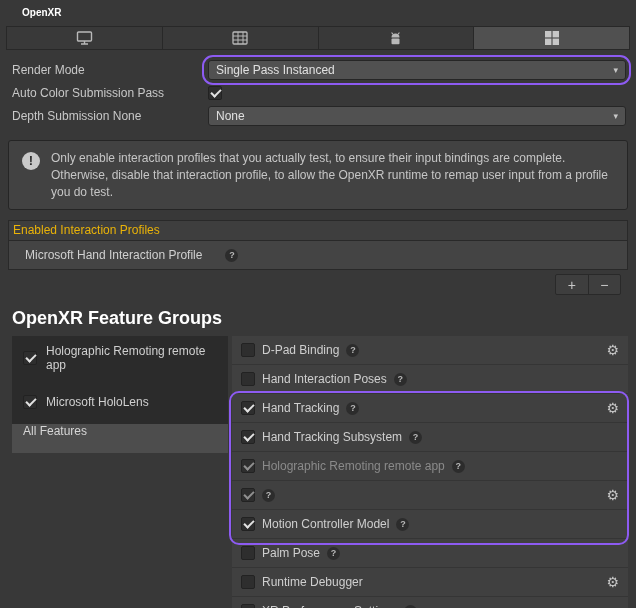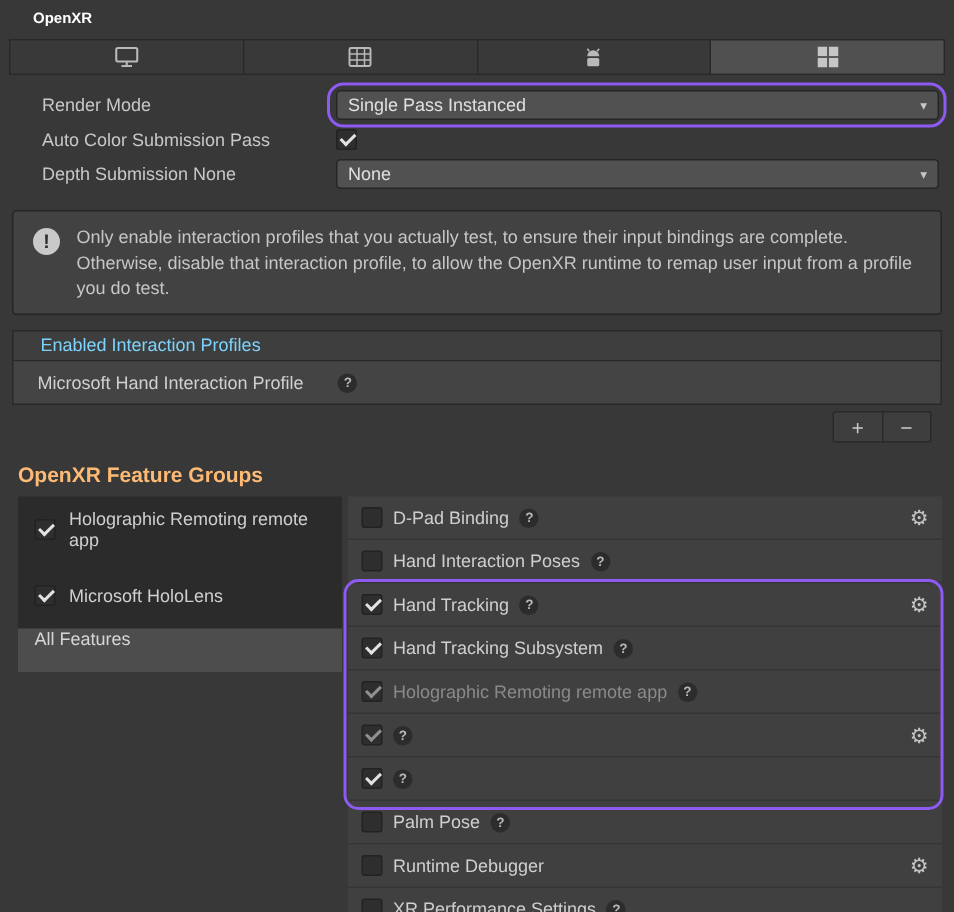--- a/index.html
+++ b/index.html
@@ -6,45 +6,45 @@
   body{width:636px;height:608px;background:#383838;font-family:"Liberation Sans",sans-serif;font-size:12px;color:#c8c8c8;overflow:hidden;position:relative}
 
   .title{font-size:10px;font-weight:bold;color:#ffffff;padding:7px 0 4px 22px}
 
   .tabbar{display:flex;margin:4px 6px 0;height:22px;border:1px solid #282828;background:#323232}
   .tab{flex:1;display:flex;align-items:center;justify-content:center;background:#393939;border-right:1px solid #282828;cursor:pointer}
   .tab:last-child{border-right:none}
   .tab.selected{background:#505050}
 
   .form{margin-top:9px}
-  .form-row{display:flex;align-items:center;height:21px;margin:2px 10px 2px 28px}
+  .form-row{display:flex;align-items:center;height:21px;margin:2px 10px 2px 12px}
   .form-label{width:196px;flex:none;color:#c8c8c8}
   .control{flex:1;display:flex;align-items:center;position:relative}
   .dropdown{flex:1;height:18px;background:#515151;border:1px solid #262626;border-radius:3px;display:flex;align-items:center;justify-content:space-between;padding:0 7px;color:#e0e0e0;cursor:pointer}
   .dd-arrow{font-size:9px;color:#c8c8c8;margin-left:6px}
 
   .hl{position:absolute;border:2px solid #8d5bf2;border-radius:11px;pointer-events:none;z-index:4}
   .hl-dd{left:-6px;right:-5px;top:-5px;bottom:-5px}
 
   .checkbox{width:14px;height:14px;background:#2e2e2e;border:1px solid #222222;border-radius:2px;position:relative;flex:none;cursor:pointer;box-sizing:border-box}
   .checked .checkbox::after,.checkbox.checked::after{content:"";position:absolute;left:4px;top:0px;width:4px;height:8px;border:solid #e2e2e2;border-width:0 2px 2px 0;transform:rotate(45deg)}
   .disabled .checkbox::after{border-color:#909090}
 
   .infobox{margin:14px 8px 10px;background:#424242;border:1px solid #252525;border-radius:3px;padding:9px 14px 9px 42px;position:relative;color:#c6c6c6;line-height:1.4}
   .info-icon{position:absolute;left:13px;top:11px;width:18px;height:18px;border-radius:50%;background:#c9c9c9;color:#2d2d2d;font-weight:bold;display:flex;align-items:center;justify-content:center;font-size:13px}
 
-  .list-header{margin:2px 8px 0;height:19px;line-height:19px;background:#3e3e3e;border:1px solid #292929;padding-left:18px;color:#7dd3fc}
+  .list-header{margin:2px 8px 0;height:19px;line-height:19px;background:#3e3e3e;border:1px solid #292929;padding-left:4px;color:#eab308}
   .list-body{margin:0 8px;background:#444444;border:1px solid #292929;border-top:none;padding:3px 0}
   .profile-row{height:22px;display:flex;align-items:center;padding-left:16px;gap:23px;color:#d0d0d0}
   .list-footer{display:flex;justify-content:flex-end;margin:4px 15px 0 0}
   .pm-box{display:flex;width:64px;height:19px;background:#3e3e3e;border:1px solid #292929;border-radius:2px;overflow:hidden}
   .pm-btn{flex:1;display:flex;align-items:center;justify-content:center;color:#c8c8c8;font-size:14px;cursor:pointer}
   .pm-btn:first-child{border-right:1px solid #292929}
 
-  .section-heading{font-weight:bold;color:#fdba74;margin:13px 0 7px 12px;font-size:14px}
+  .section-heading{font-weight:bold;color:#ffffff;margin:13px 0 7px 12px;font-size:18px}
 
   .split{display:flex;align-items:flex-start;margin:0 8px 0 12px;gap:4px}
   .groups-panel{width:216px;flex:none;background:#2b2b2b}
   .group-row{height:44px;display:flex;align-items:center;gap:9px;padding-left:11px;color:#cfcfcf;cursor:pointer}
   .all-features{height:29px;display:flex;padding-left:11px;color:#d6d6d6;cursor:pointer}
   .all-features.selected{background:#4d4d4d}
 
   .features-panel{flex:1;position:relative}
   .feature-row{height:28px;display:flex;align-items:center;gap:7px;padding:0 9px;background:#404040;border-bottom:1px solid #353535;cursor:pointer}
   .feature-label{color:#cfcfcf}
@@ -184,20 +184,21 @@
       <span class="help">?</span>
 
     </div>
     <div class="feature-row checked disabled">
       <span class="checkbox"></span>
       <span class="help">?</span>
       <span class="gear">⚙</span>
     </div>
     <div class="feature-row checked no-gear">
       <span class="checkbox"></span>
+      <span class="feature-label">Motion Controller Model</span>
       <span class="help">?</span>
 
     </div>
     <div class="feature-row no-gear">
       <span class="checkbox"></span>
       <span class="feature-label">Palm Pose</span>
       <span class="help">?</span>
 
     </div>
     <div class="feature-row no-help">

